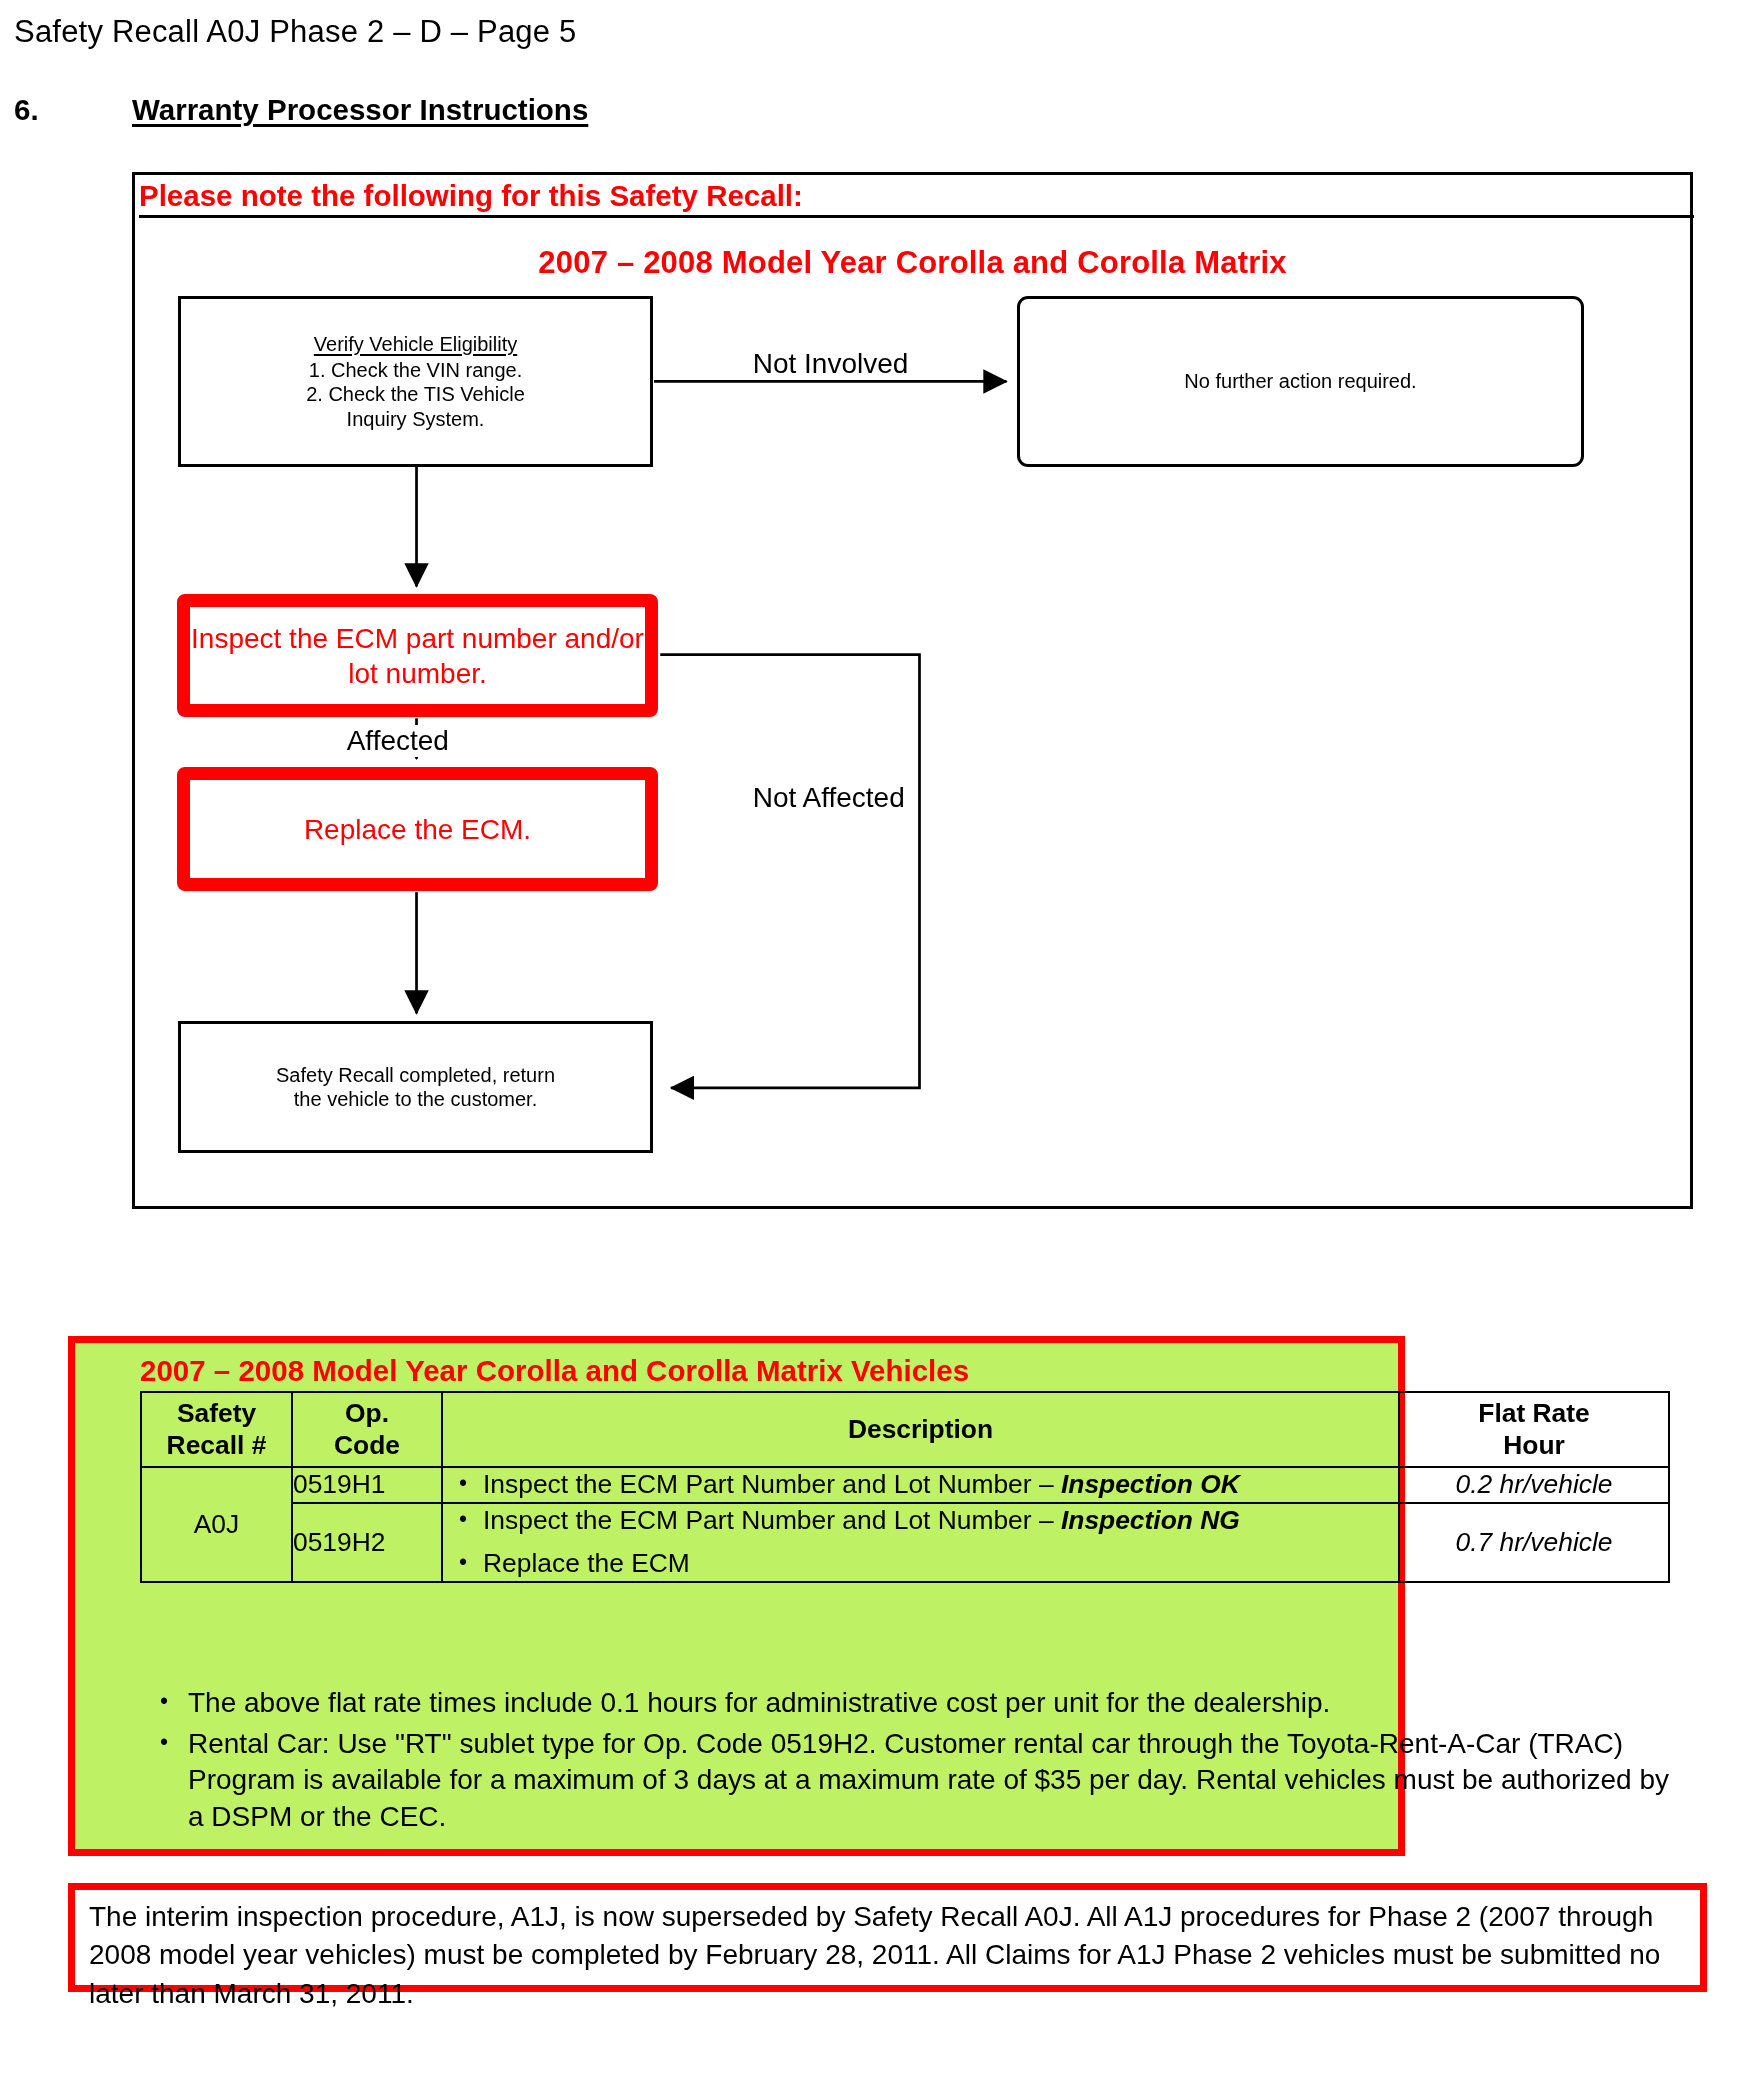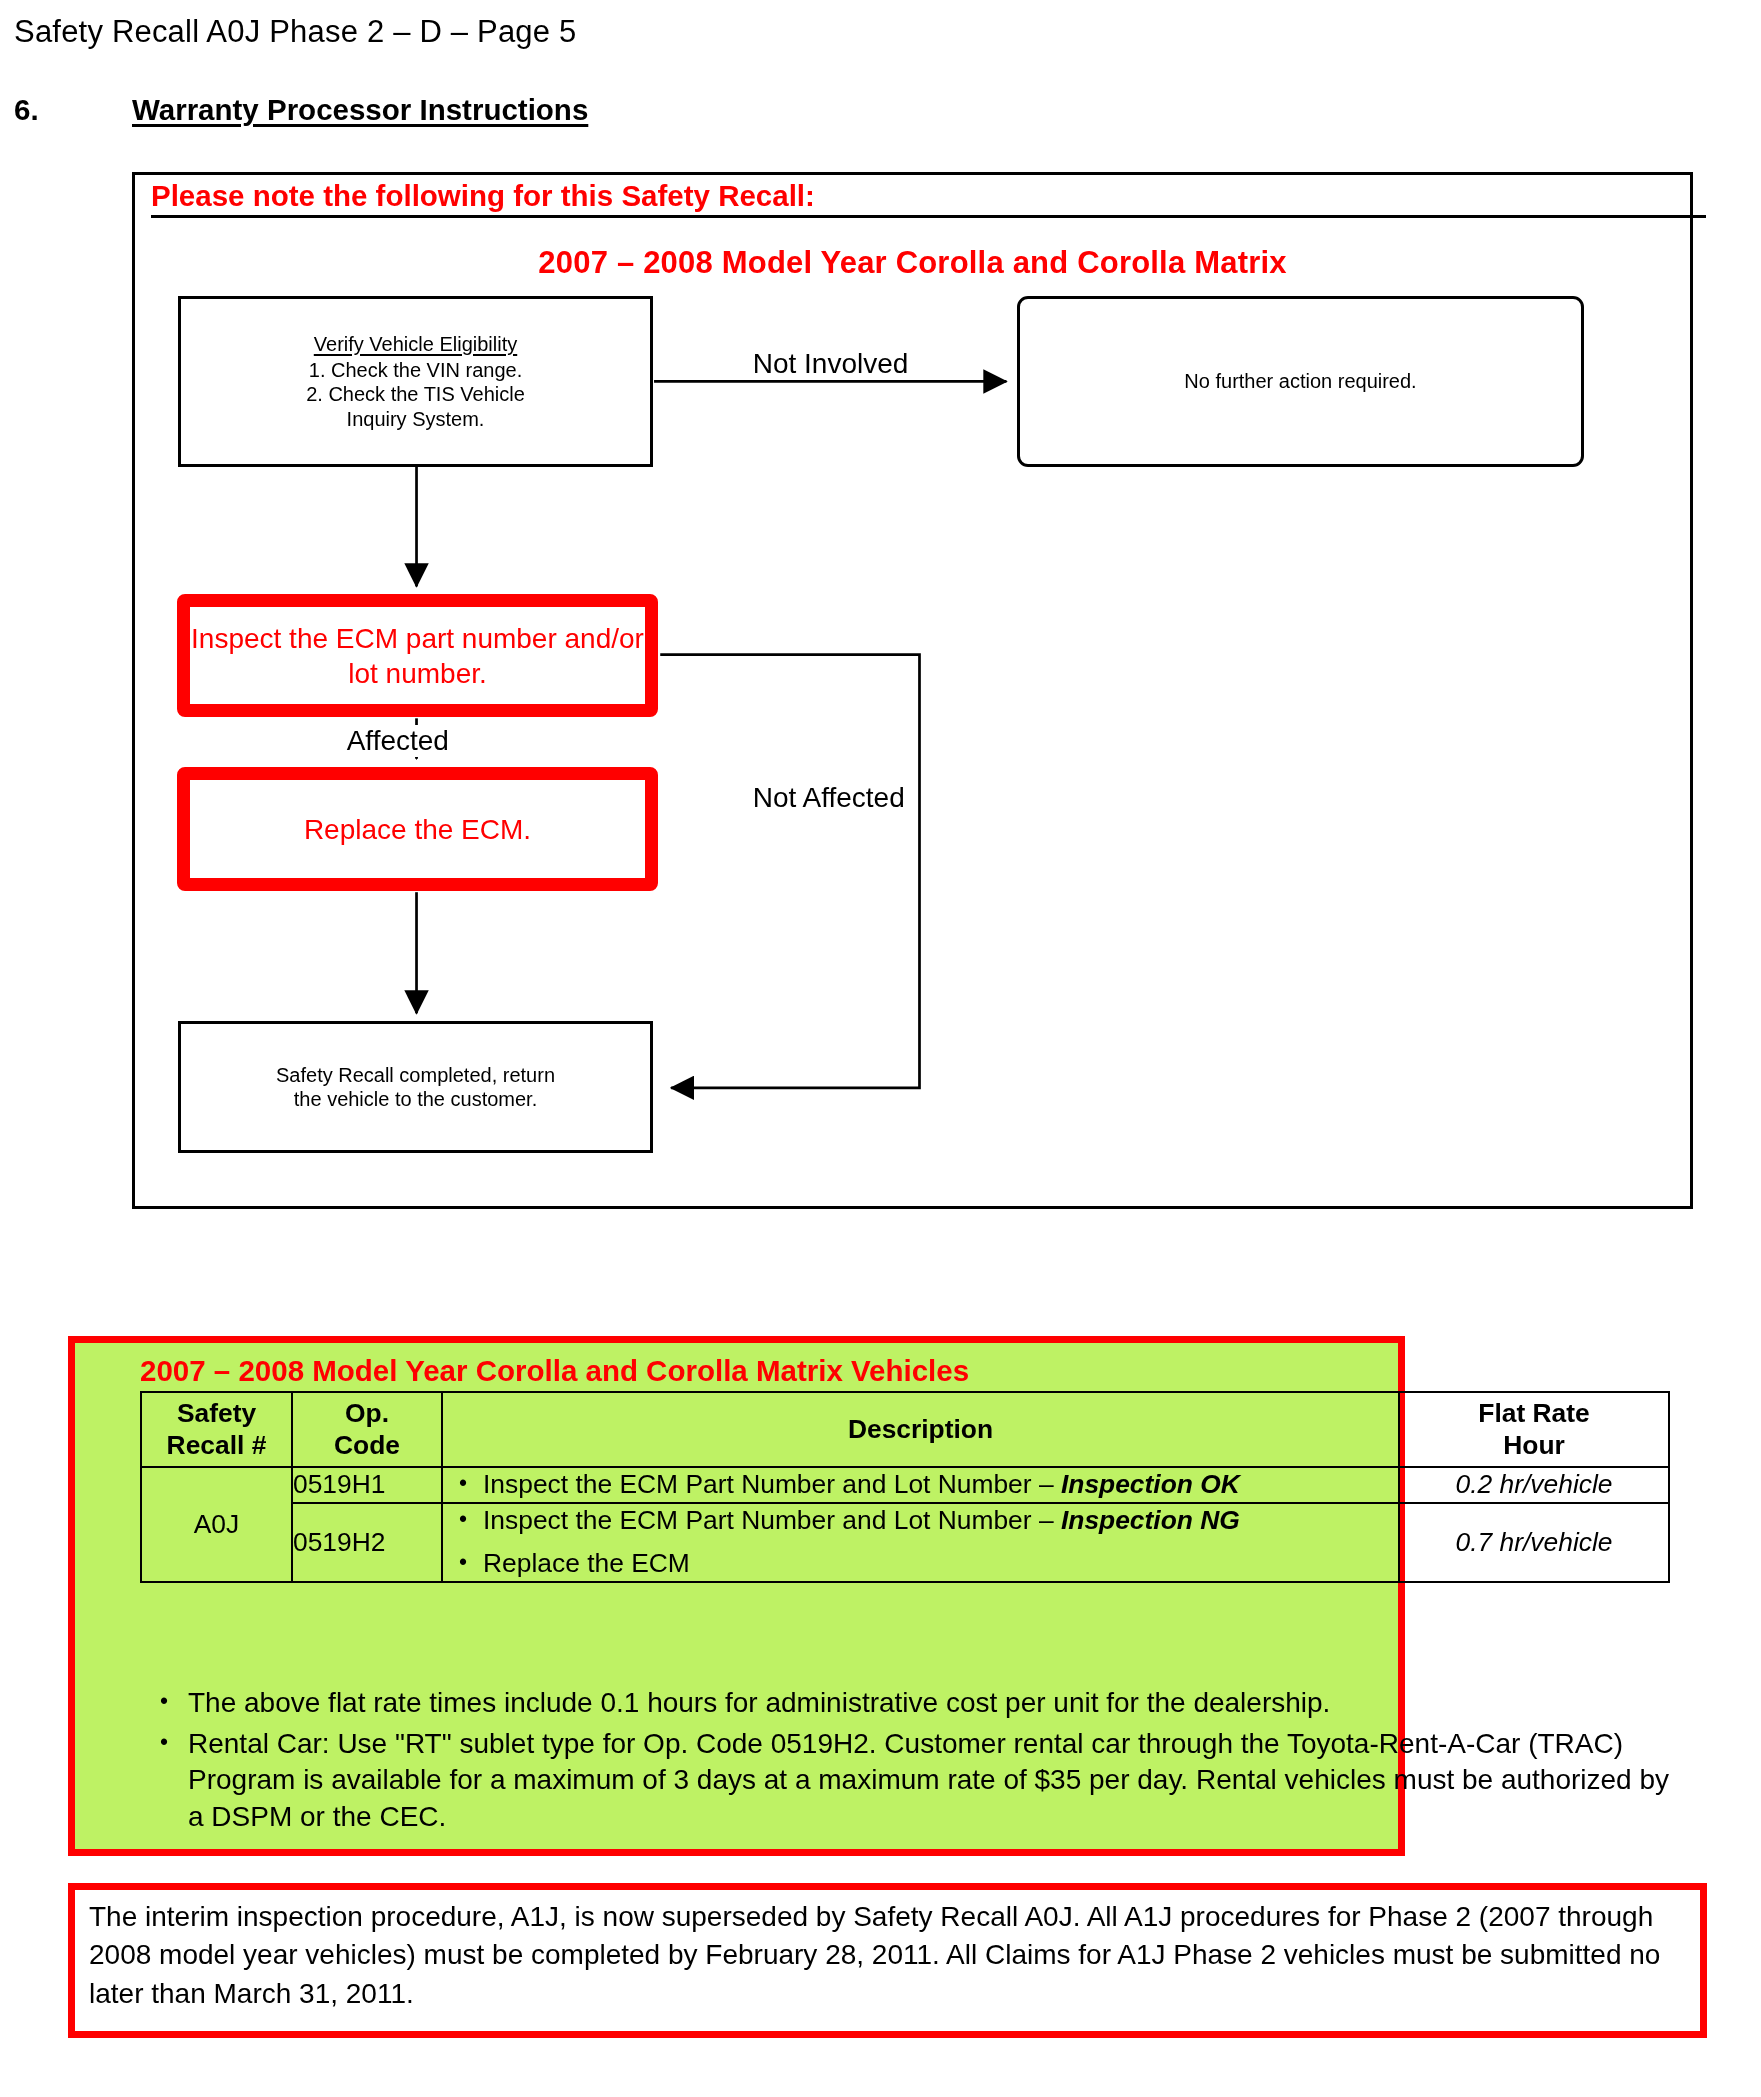--- a/index.html
+++ b/index.html
@@ -43,21 +43,21 @@
   #flowchart-outer {
     position: absolute;
     left: 132px; top: 172px;
     width: 1561px;
     height: 1037px;
     border: 3.1px solid #000;
     background: #fff;
   }
   #flowchart-note-bar {
     position: absolute;
-    left: 16px; top: 0;
+    left: 4px; top: 0;
     width: 100%;
     height: 43px;
     border-bottom: 3.1px solid #000;
     color: #FF0000;
     font-size: 29.5px;
     font-weight: bold;
     line-height: 42px;
     white-space: nowrap;
   }
   #flowchart-model-title {
@@ -241,21 +241,21 @@
     font-size: 23px;
     line-height: 1.45;
   }
   .note-text { flex: 1; }
 
   
   #interim-block {
     position: absolute;
     left: 68px; top: 1883px;
     width: 1639px;
-    height: 155px;
+    height: 109px;
     border: 7px solid #FF0000;
     background: #fff;
   }
   #interim-text {
     position: absolute;
     left: 14px; top: 7.8px;
     right: 12.4px;
     font-size: 28px;
     line-height: 1.38;
   }

